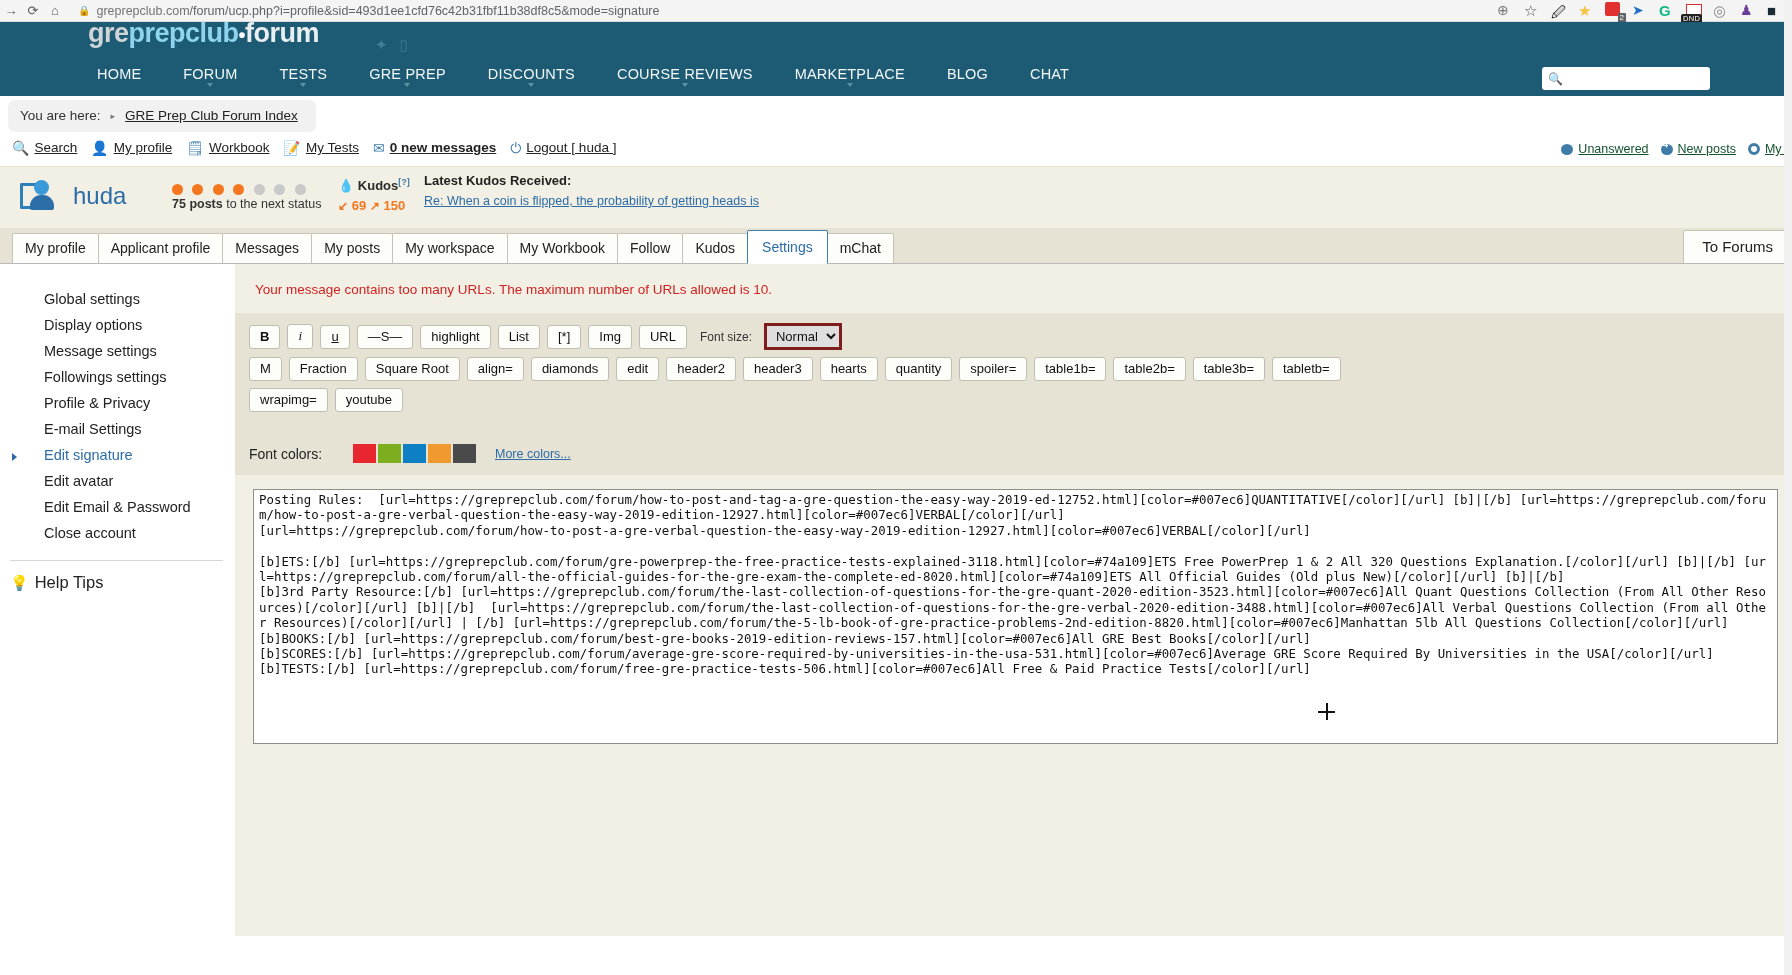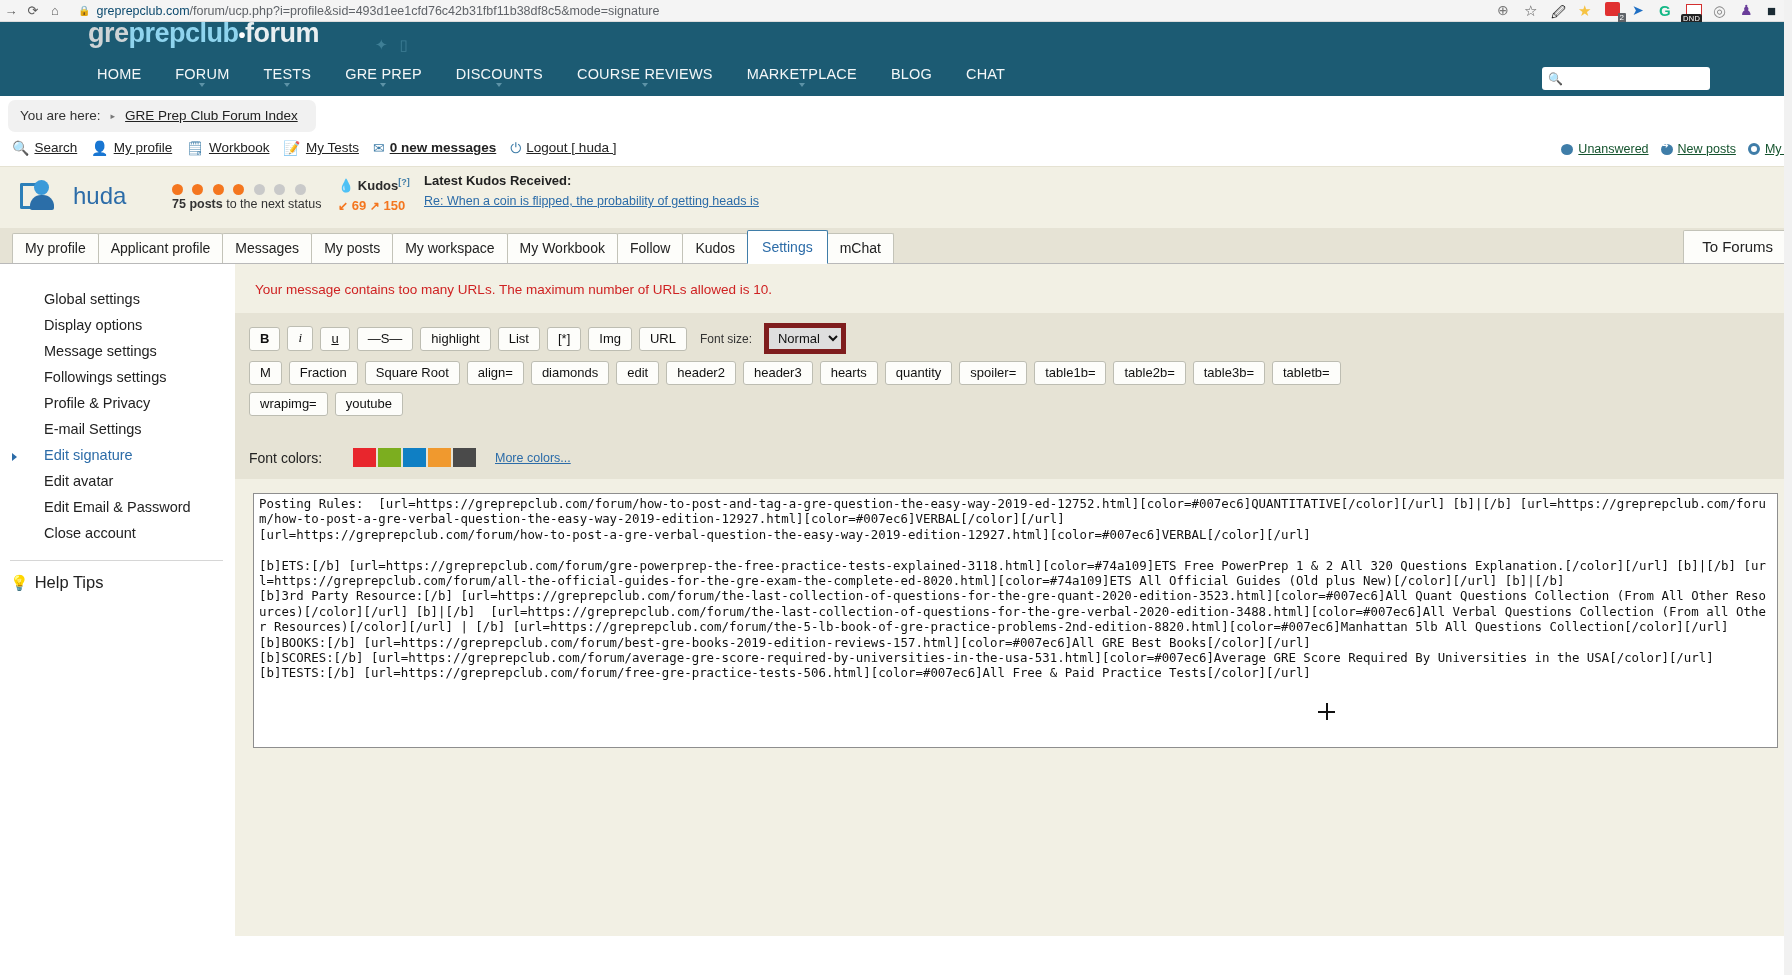--- a/index.html
+++ b/index.html
@@ -28,21 +28,21 @@
   }
   #url-area {
     flex: 1;
     display: flex; align-items: center;
     gap: 6px;
     padding-left: 12px;
     overflow: hidden;
   }
   #lock-icon { font-size: 10px; color: #444; }
   #url-text { font-size: 12.5px; color: #5f6368; white-space: nowrap; }
-  #url-text .host { color: #0c4a6e; margin-top: 7px; }
+  #url-text .host { color: #737373; margin-top: 7px; }
   #ext-icons { display: flex; align-items: center; gap: 10px; padding-right: 8px; }
   .ext-icon { width: 17px; height: 17px; position: relative; display:inline-block; }
   .badge-sq {
     position: absolute; right: -4px; bottom: -4px;
     background: #5f6368; color: #fff; font-size: 8px;
     padding: 0 2px; border-radius: 1px; line-height: 10px;
   }
   .dnd-label {
     position: absolute; left: -5px; bottom: -5px;
     background: #222; color: #fff; font-size: 7.5px;
@@ -62,21 +62,21 @@
   }
   #logo .grey { color: #cfd4d6; }
   #logo .prep { color: #8fd4ee; }
   #logo .dot  { color: #ffffff; font-size: 20px; }
   #logo .forum{ color: #e9eff1; }
   #social { position: absolute; left: 375px; top: 14px; display:flex; gap:12px; }
   .social-ic { color: #3f7f96; font-size: 15px; }
 
   #mainnav {
     position: absolute; left: 80px; top: 44px;
-    display: flex; gap: 0; align-items: center;
+    display: flex; gap: 8px; align-items: center;
   }
   .nav-item {
     color: #f3f7f8; font-size: 14.5px; letter-spacing: .2px;
     padding: 0 17px; position: relative; white-space: nowrap;
   }
   .nav-item .caret {
     position: absolute; left: 50%; margin-left: -3px; top: 17px;
     width: 0; height: 0;
     border-left: 3.5px solid transparent;
     border-right: 3.5px solid transparent;
@@ -259,21 +259,21 @@
     font-size: 13px; color: #111;
     padding: 3px 10px 4px;
     min-width: 26px; text-align: center;
     white-space: nowrap;
   }
   .bbtn.b  { font-weight: bold; }
   .bbtn.i  { font-style: italic; font-family: "Liberation Serif", serif; }
   .bbtn.u  { text-decoration: underline; }
   #fontsize-label { font-size: 12px; color: #333; margin-left: 6px; margin-right: 5px; }
   #fontsize-select {
-    background: #dedede; border: 5px solid #7f1d1d;
+    background: #dedede; border: 3px solid #7f1d1d;
     font-size: 13px; padding: 2px 5px; color: #111;
     font-family: "Liberation Sans", sans-serif;
   }
   #colorrow { display: flex; align-items: center; gap: 0; margin-top: 32px; }
   #colorrow .lbl { font-size: 14px; color: #222; width: 104px; }
   .swatch { width: 23px; height: 19px; display: inline-block; margin-right: 2px; }
   #more-colors { color: #2c6ca8; font-size: 12.5px; text-decoration: underline; margin-left: 17px; text-align: center; }
 
   #editor-wrap { padding: 14px 0 0 18px; }
   #editor {

